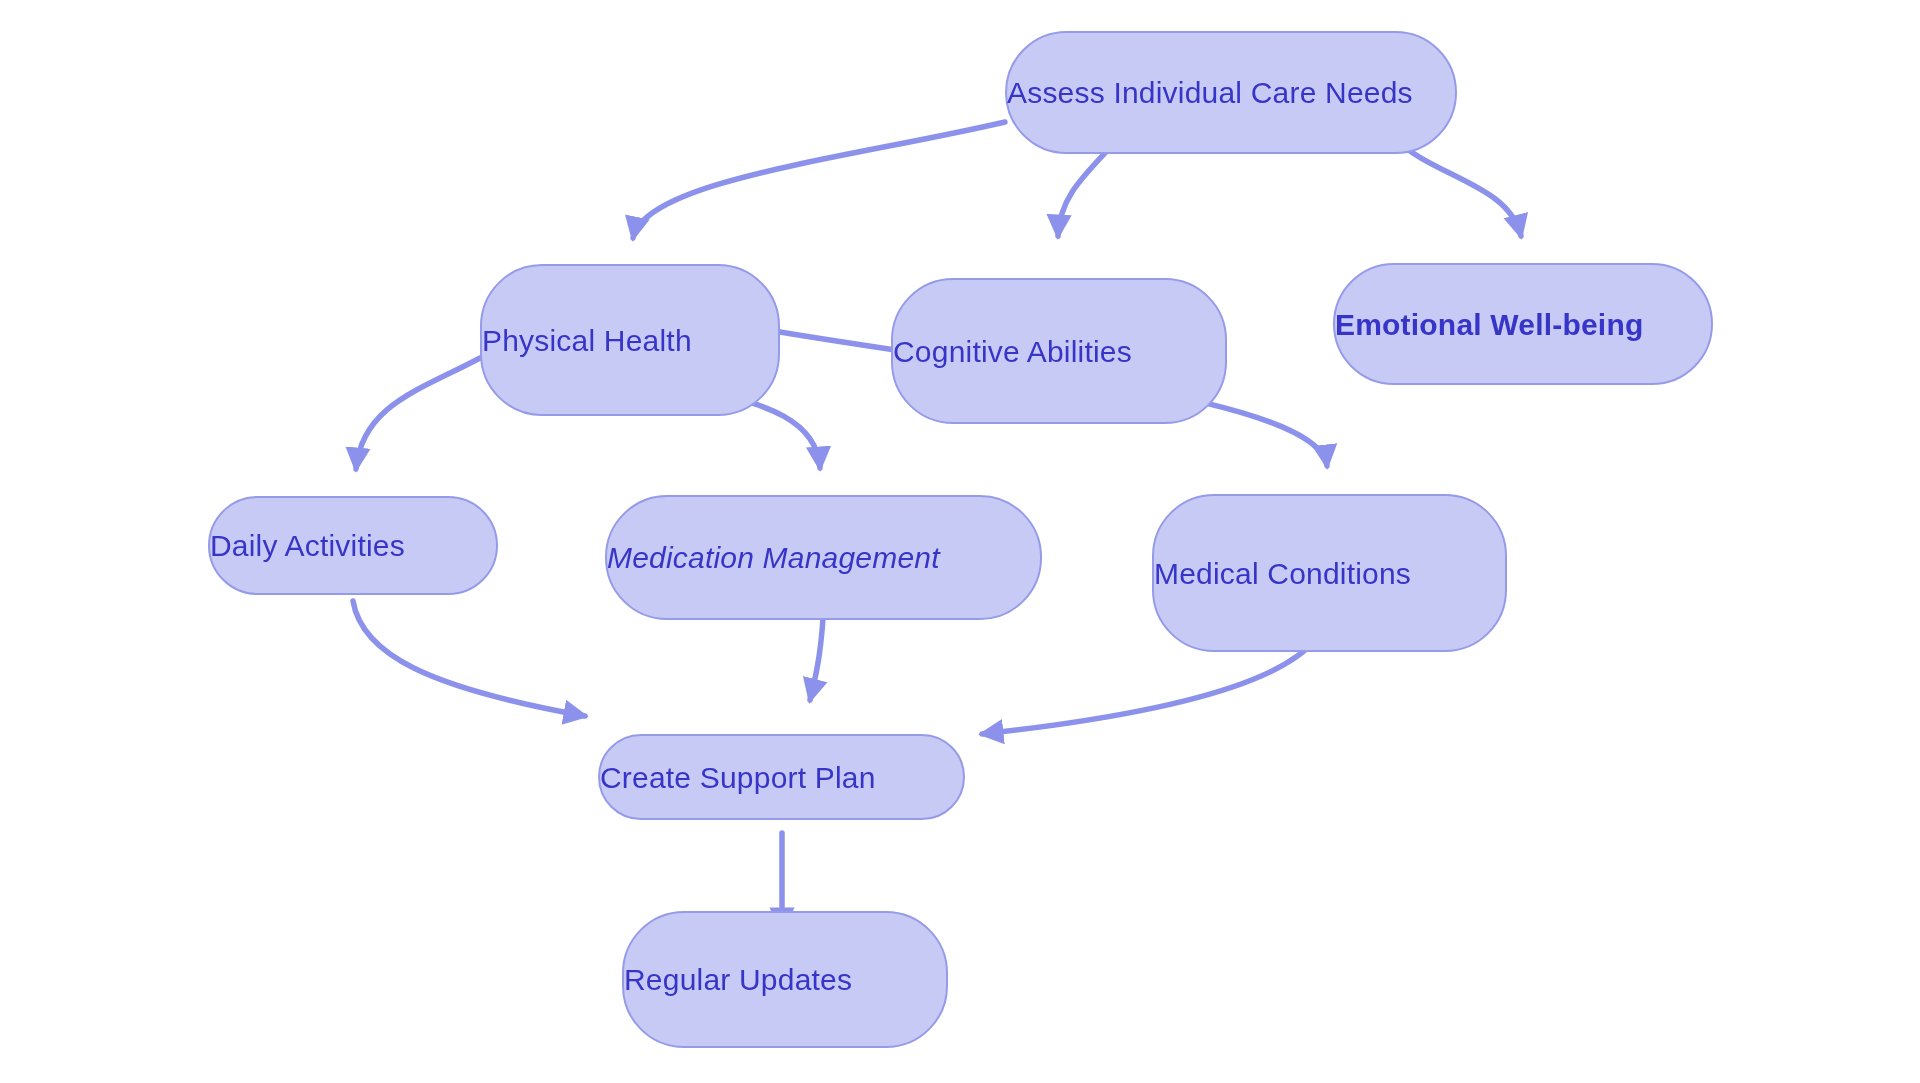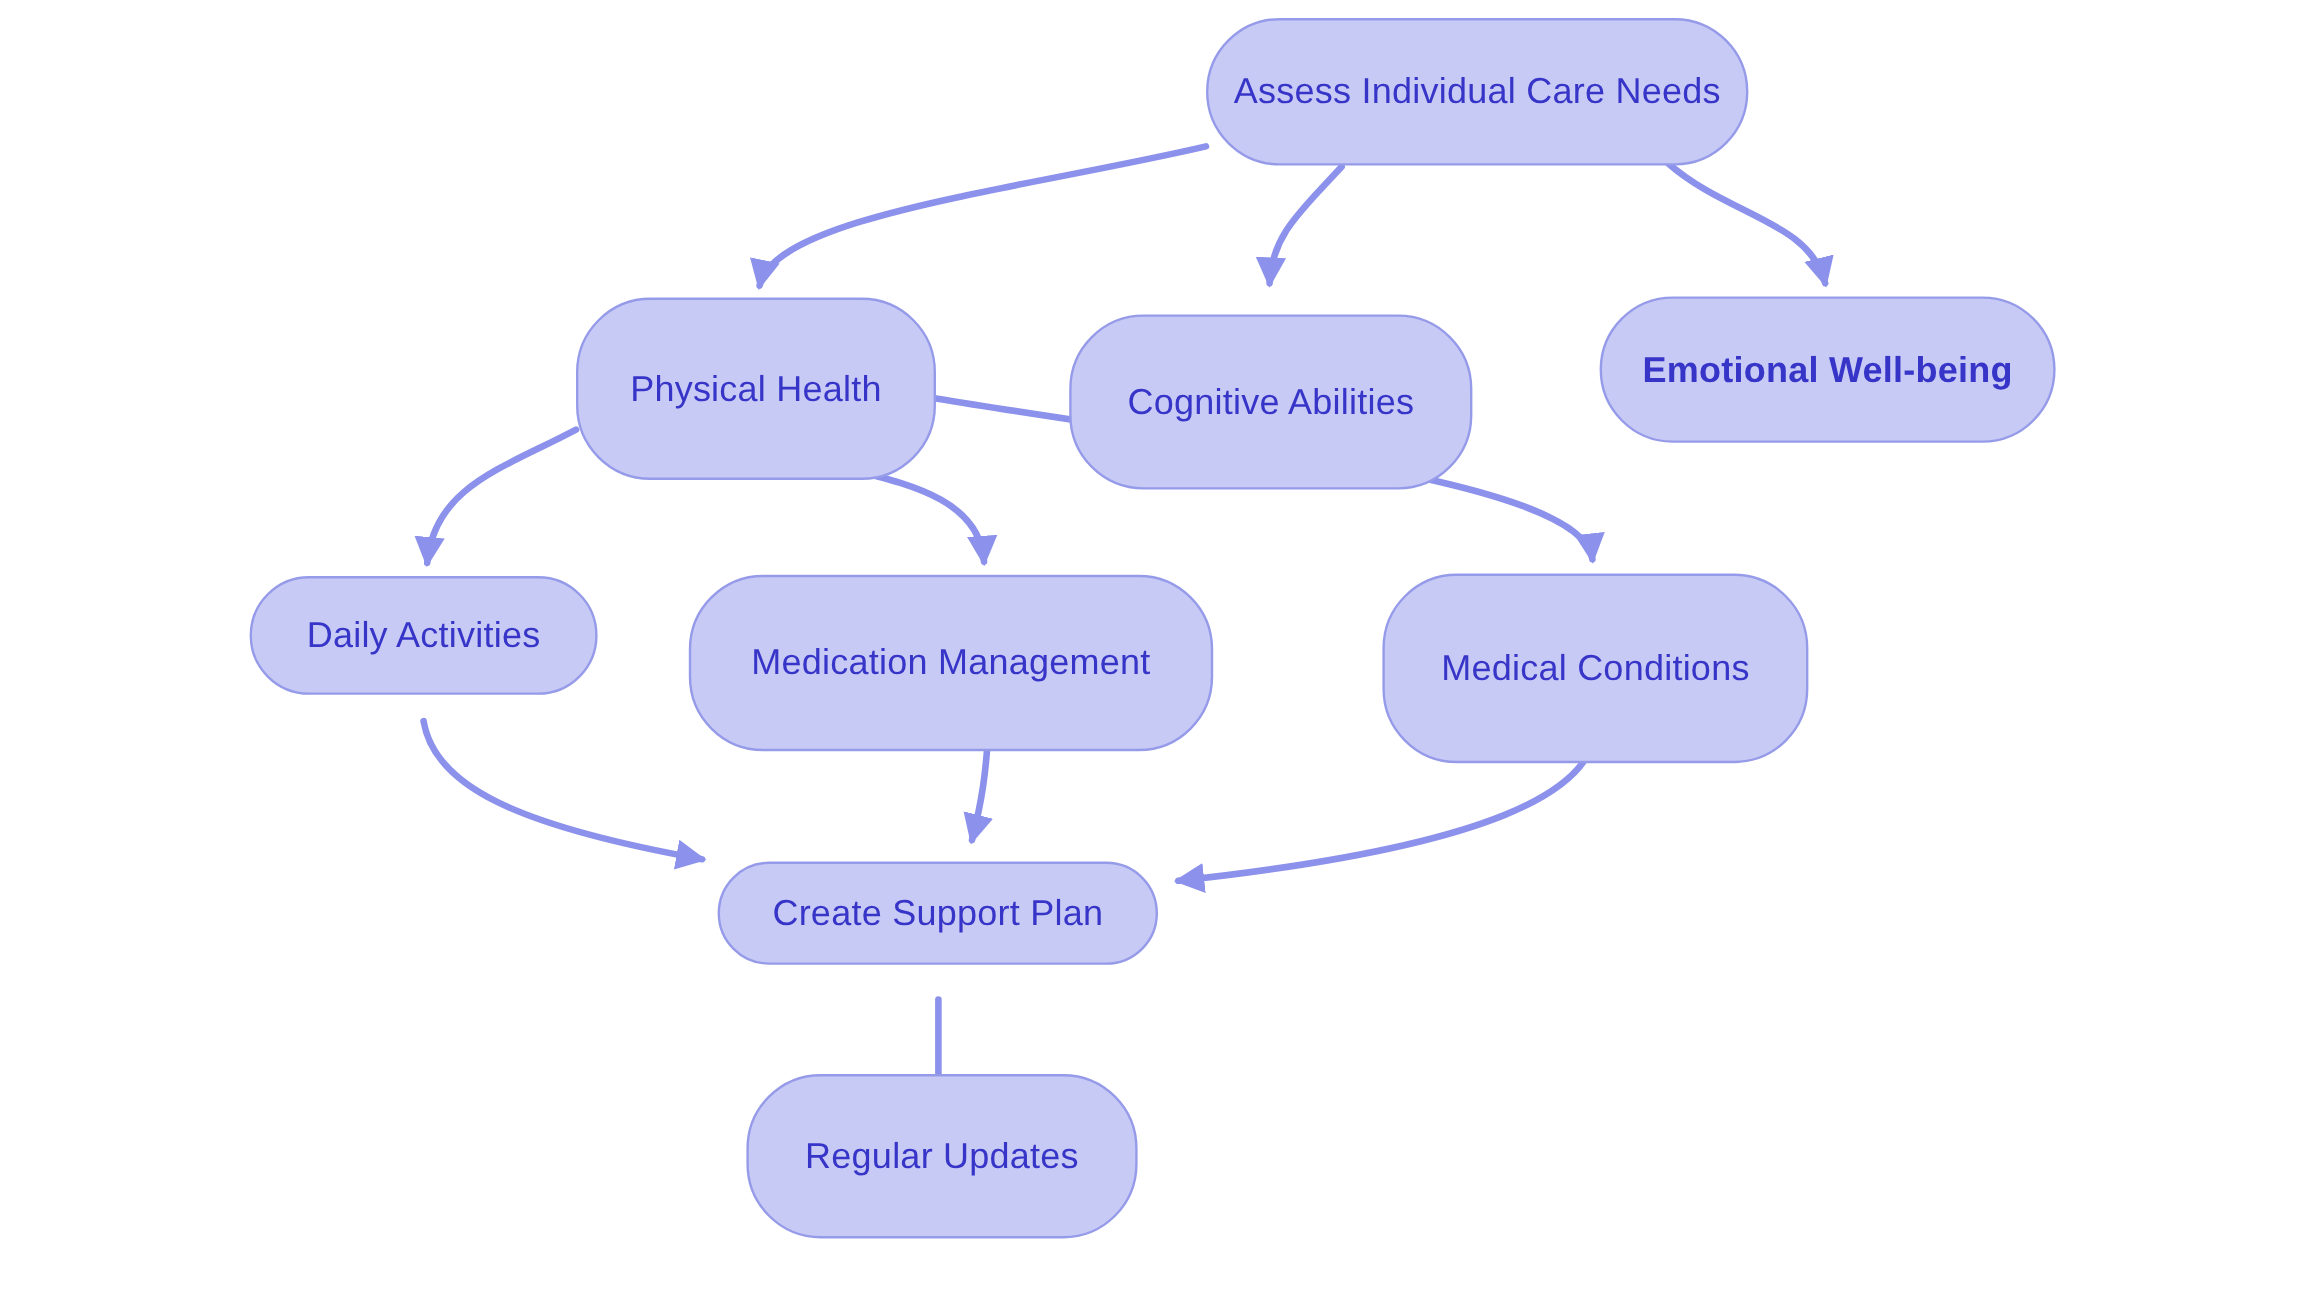--- a/index.html
+++ b/index.html
@@ -29,22 +29,23 @@
     stroke-linecap: round;
   }
   .node {
     position: absolute;
     box-sizing: border-box;
     background: var(--node-fill, #c8caf6);
     border: 2px solid var(--node-border, #969be9);
     border-radius: 62px;
     display: flex;
     align-items: center;
-    justify-content: center;
+    justify-content: flex-start;
     text-align: center;
+    margin-top: 16px;
   }
   .node .node-label {
     color: var(--node-text, #3735c8);
     font-size: 30px;
     line-height: 1.1;
     white-space: nowrap;
     letter-spacing: 0.2px;
   }
 </style>
 </head>
@@ -79,21 +80,21 @@
       </div>
       <div class="node" style="left: 891px; top: 262px; width: 336px; height: 146px;">
         <span class="node-label">Cognitive Abilities</span>
       </div>
       <div class="node" style="left: 1333px; top: 247px; width: 380px; height: 122px; font-weight: bold;">
         <span class="node-label">Emotional Well-being</span>
       </div>
       <div class="node" style="left: 208px; top: 480px; width: 290px; height: 99px;">
         <span class="node-label">Daily Activities</span>
       </div>
-      <div class="node" style="left: 574px; top: 479px; width: 437px; height: 147px;">
+      <div class="node" style="left: 605px; top: 479px; width: 437px; height: 125px; font-style: italic;">
         <span class="node-label">Medication Management</span>
       </div>
       <div class="node" style="left: 1152px; top: 478px; width: 355px; height: 158px;">
         <span class="node-label">Medical Conditions</span>
       </div>
       <div class="node" style="left: 598px; top: 718px; width: 367px; height: 86px;">
         <span class="node-label">Create Support Plan</span>
       </div>
       <div class="node" style="left: 622px; top: 895px; width: 326px; height: 137px;">
         <span class="node-label">Regular Updates</span>

